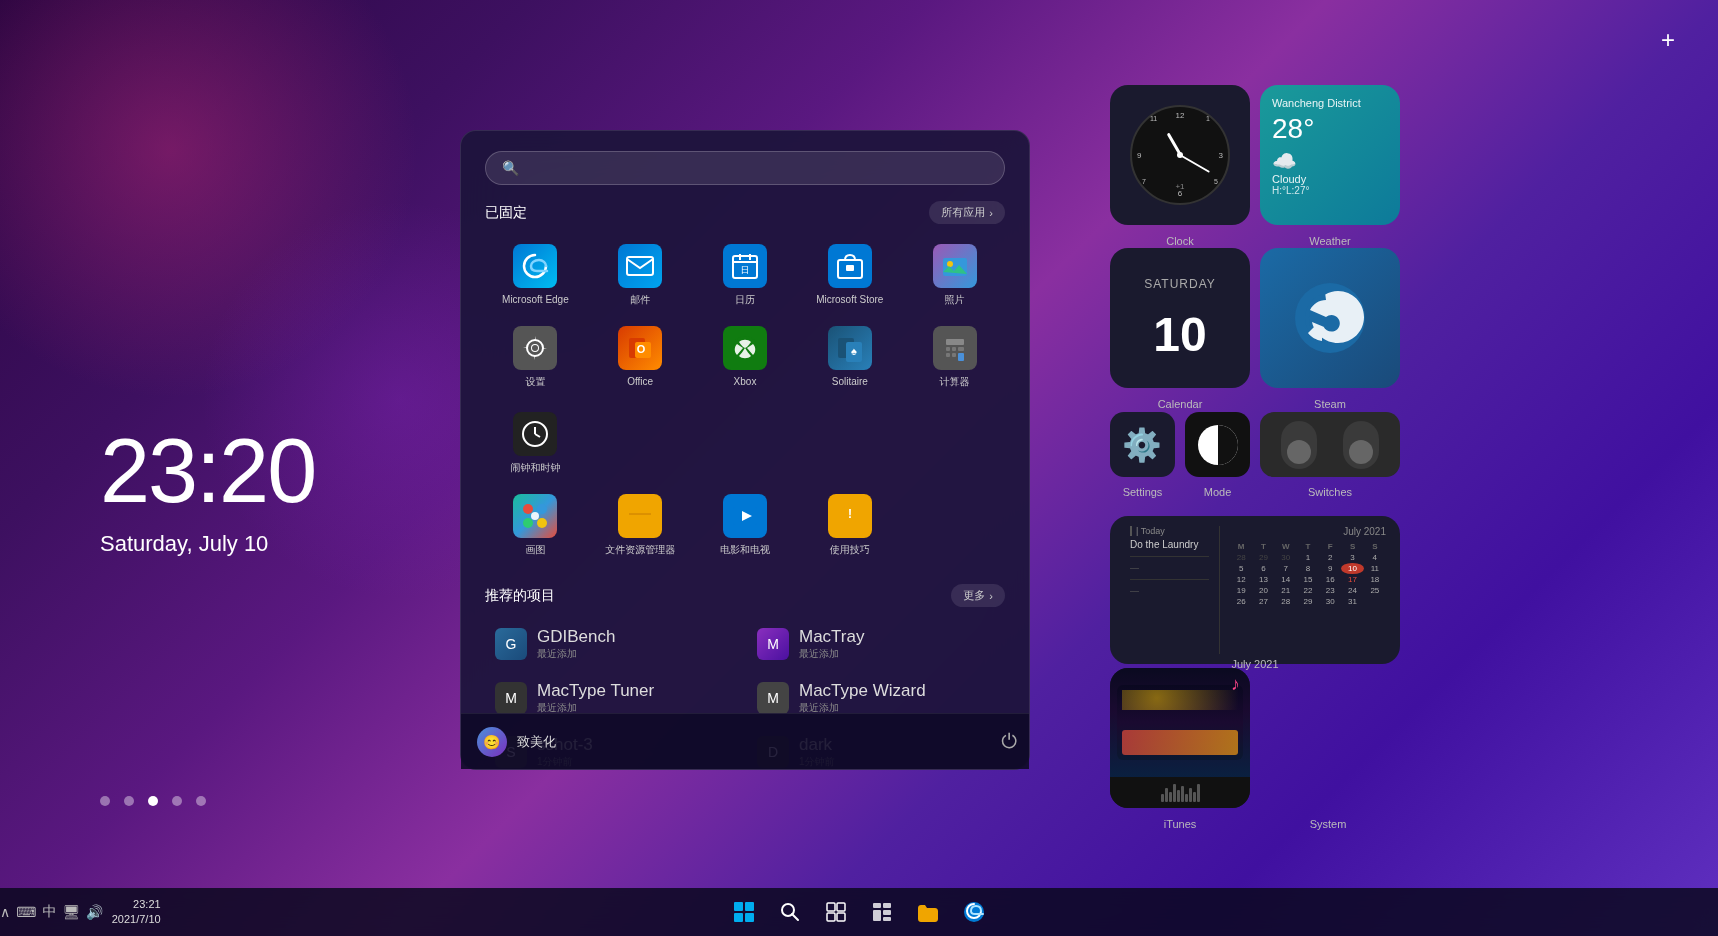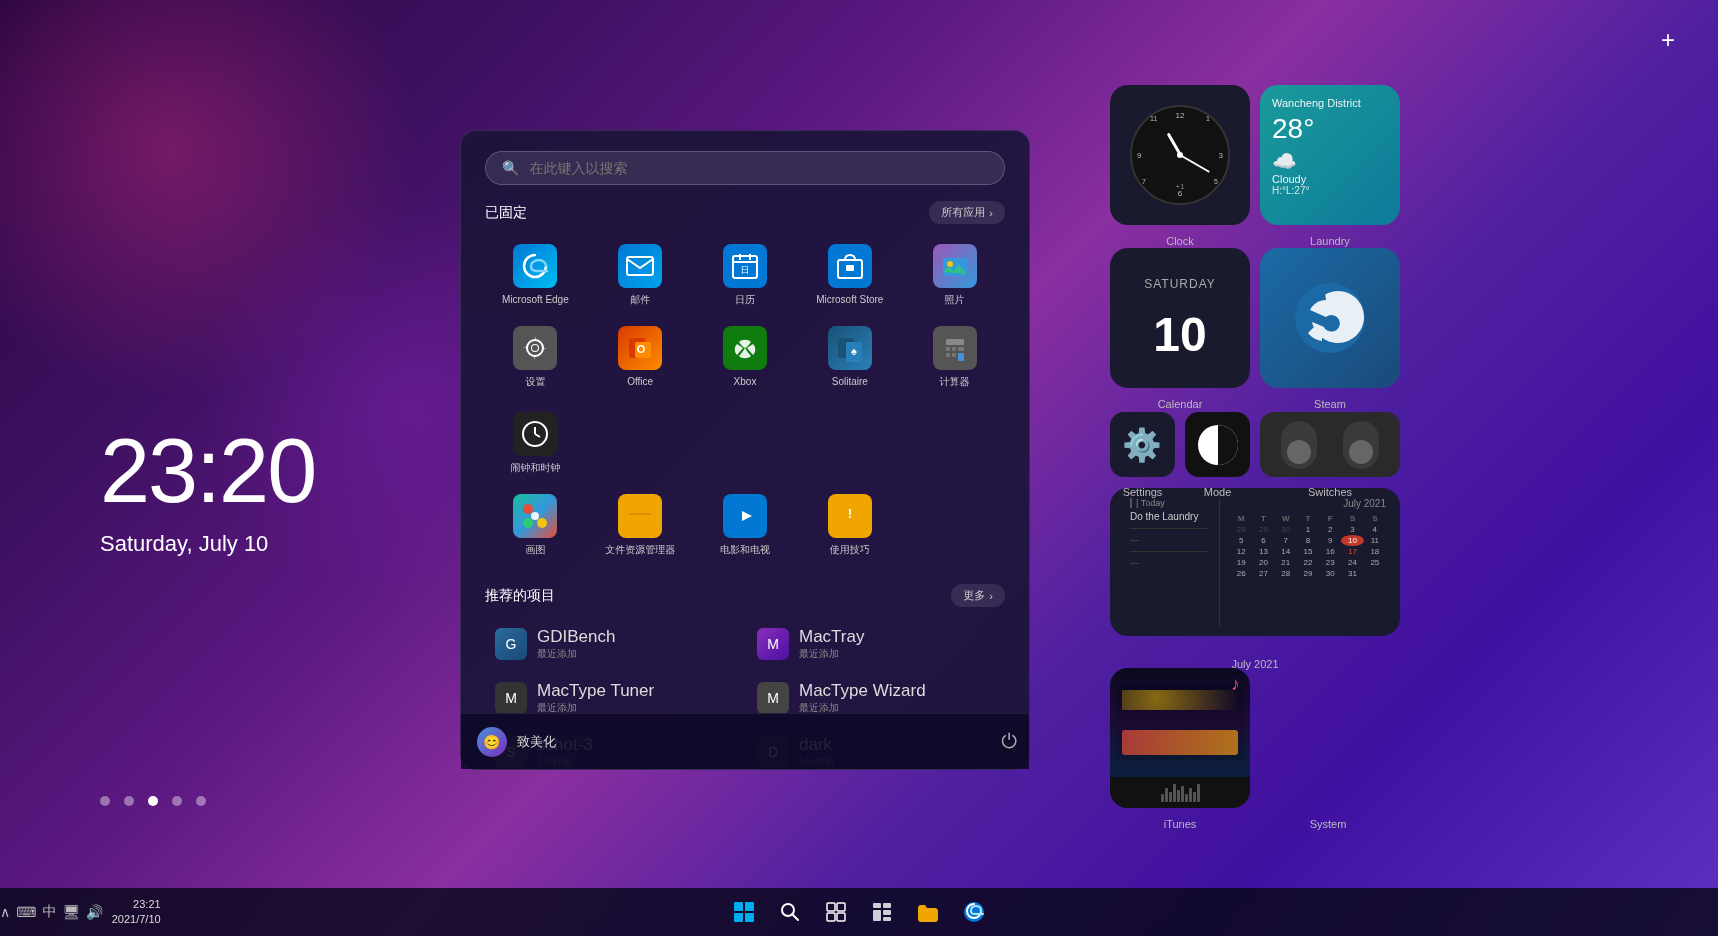--- a/index.html
+++ b/index.html
@@ -449,21 +449,21 @@
     <div class="weather-district">Wancheng District</div>
     <div class="weather-temp">28°</div>
     <div class="weather-cloud">☁️</div>
     <div class="weather-desc">Cloudy</div>
     <div class="weather-range">H:°L:27°</div>
   </div>
 </div>
 
 <div style="position:absolute;top:232px;left:1110px;display:flex;gap:10px;z-index:5;">
   <div style="width:140px;text-align:center;" class="widget-label">Clock</div>
-  <div style="width:140px;text-align:center;" class="widget-label">Laundry</div>
+  <div style="width:140px;text-align:center;" class="widget-label">Weather</div>
 </div>
 
 <div style="position:absolute;top:248px;left:1110px;display:flex;gap:10px;z-index:5;">
 
   <div class="widget-calendar-small" style="position:relative;top:0;left:0;">
     <div style="font-size:12px;color:#aaa;letter-spacing:1px;margin-bottom:20px;">SATURDAY</div>
     <div class="cal-date-big">10</div>
   </div>
 
   <div class="widget-steam" style="position:relative;top:0;left:0;">
@@ -501,21 +501,21 @@
     </div>
   </div>
 </div>
 
 <div style="position:absolute;top:483px;left:1110px;display:flex;gap:10px;z-index:5;">
   <div style="width:65px;text-align:center;" class="widget-label">Settings</div>
   <div style="width:65px;text-align:center;" class="widget-label">Mode</div>
   <div style="width:140px;text-align:center;" class="widget-label">Switches</div>
 </div>
 
-<div class="cal-full-widget" style="top:488px;padding-left:20px;">
+<div class="cal-full-widget" style="top:516px;padding-left:20px;">
   <div class="cal-left">
     <div class="today-tag">| Today</div>
     <div class="today-task">Do the Laundry</div>
     <div class="dash-line"></div>
     <div style="font-size:9px;color:#555;">—</div>
     <div class="dash-line"></div>
     <div style="font-size:9px;color:#555;">—</div>
   </div>
   <div class="cal-right">
     <div class="cal-month">July 2021</div>
@@ -614,21 +614,20 @@
 
 <div style="position:absolute;top:815px;left:1110px;display:flex;gap:8px;z-index:5;">
   <div style="width:140px;text-align:center;" class="widget-label">iTunes</div>
   <div style="width:140px;text-align:center;" class="widget-label">System</div>
 </div>
 
 <div class="start-menu" style="z-index:10;">
 
   <div class="search-bar">
     <span class="search-icon">🔍</span>
-    <input class="search-input" type="text" placeholder="在此键入以搜索" style="">
   </div>
 
   <div class="section-header">
     <span class="section-title">已固定</span>
     <button class="section-btn">
       <span>所有应用</span>
       <span>›</span>
     </button>
   </div>
 

